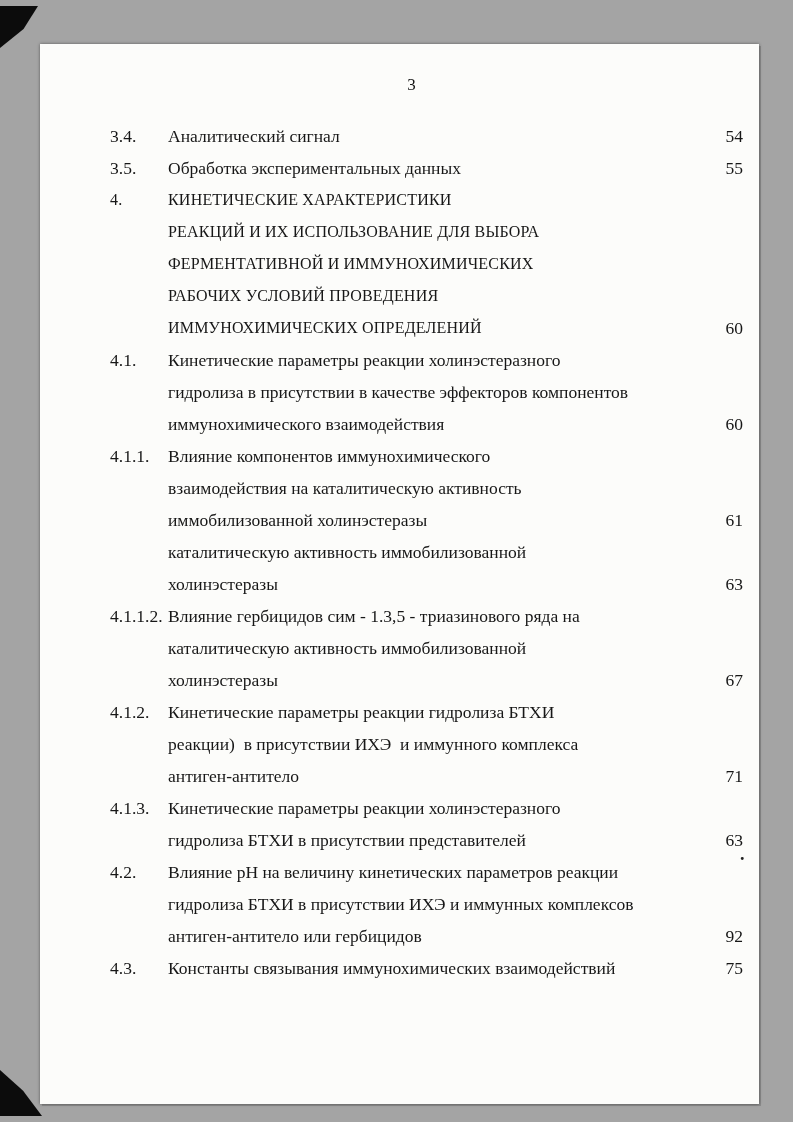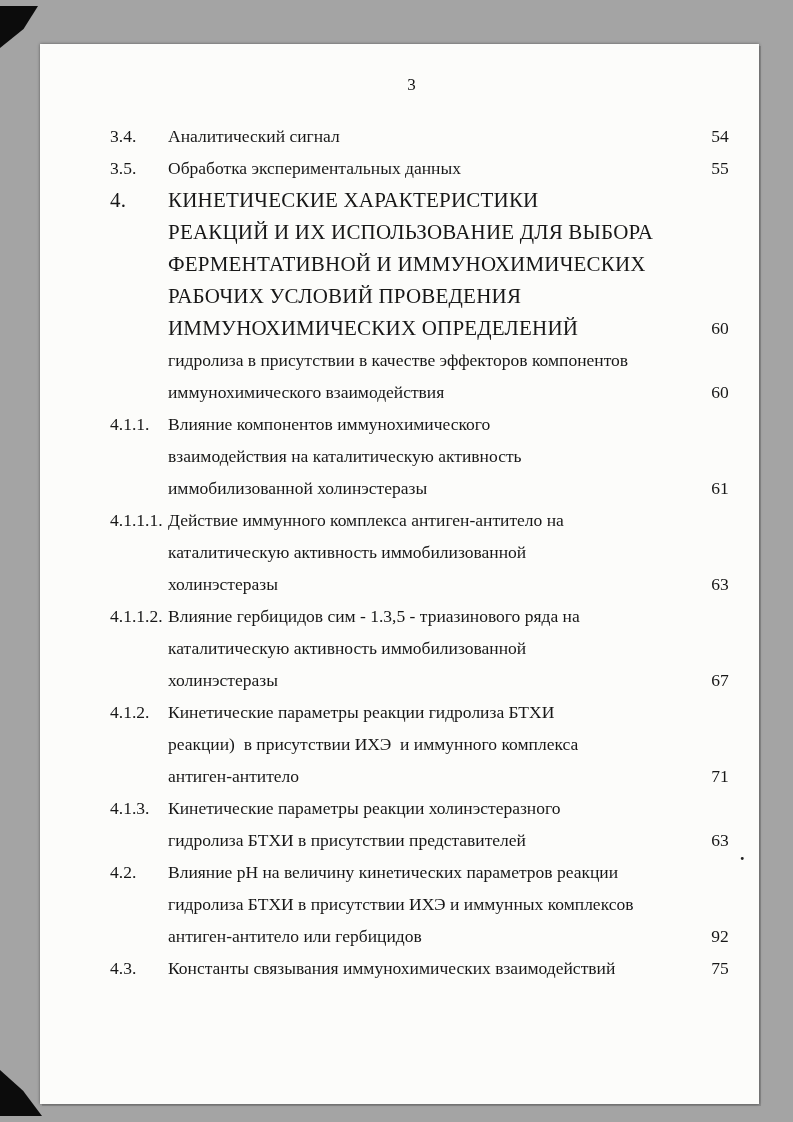--- a/index.html
+++ b/index.html
@@ -40,32 +40,32 @@
     margin-bottom:24px;
     padding-right:30px;
   }
 
   .toc { width:100%;margin-top:20px; }
 
   .toc-entry { display:flex; }
   .entry-text { flex:1 1 auto; min-width:0; }
   .entry-page {
     flex:0 0 46px;
-    text-align:center;
+    text-align:right;
     align-self:flex-end;
     line-height:32px;
   }
 
   .line { line-height:32px; white-space:pre; }
   .line.cont { padding-left:58px; }
   .num { display:inline-block; min-width:58px; }
 
   .toc-entry.heading .line,
   .toc-entry.heading .num {
-    font-size:21px;
+    font-size:16px;
     letter-spacing:0.2px;
   }
 
   .artifact-dot {
     position:absolute;
     left:700px; top:800px;
     font-size:18px; font-weight:bold;
     color:#222;
   }
 </style>
@@ -100,38 +100,38 @@
             <div class="line cont">РЕАКЦИЙ И ИХ ИСПОЛЬЗОВАНИЕ ДЛЯ ВЫБОРА</div>
             <div class="line cont">ФЕРМЕНТАТИВНОЙ И ИММУНОХИМИЧЕСКИХ</div>
             <div class="line cont">РАБОЧИХ УСЛОВИЙ ПРОВЕДЕНИЯ</div>
             <div class="line cont">ИММУНОХИМИЧЕСКИХ ОПРЕДЕЛЕНИЙ</div>
           </div>
     <div class="entry-page">60</div>
   </div>
 
   <div class="toc-entry">
     <div class="entry-text">
+            <div class="line first"><span class="num">4.1.</span><span>Кинетические параметры реакции холинэстеразного</span></div>
             <div class="line cont">гидролиза в присутствии в качестве эффекторов компонентов</div>
             <div class="line cont">иммунохимического взаимодействия</div>
           </div>
     <div class="entry-page">60</div>
   </div>
 
   <div class="toc-entry">
     <div class="entry-text">
             <div class="line first"><span class="num">4.1.1.</span><span>Влияние компонентов иммунохимического</span></div>
             <div class="line cont">взаимодействия на каталитическую активность</div>
             <div class="line cont">иммобилизованной холинэстеразы</div>
           </div>
     <div class="entry-page">61</div>
   </div>
 
   <div class="toc-entry">
     <div class="entry-text">
-            <div class="line first"><span class="num">4.1.1.1.</span><span>Действие иммунного комплекса антиген-антитело на</span></div>
             <div class="line cont">каталитическую активность иммобилизованной</div>
             <div class="line cont">холинэстеразы</div>
           </div>
     <div class="entry-page">63</div>
   </div>
 
   <div class="toc-entry">
     <div class="entry-text">
             <div class="line first"><span class="num">4.1.1.2.</span><span>Влияние гербицидов сим - 1.3,5 - триазинового ряда на</span></div>
             <div class="line cont">каталитическую активность иммобилизованной</div>

